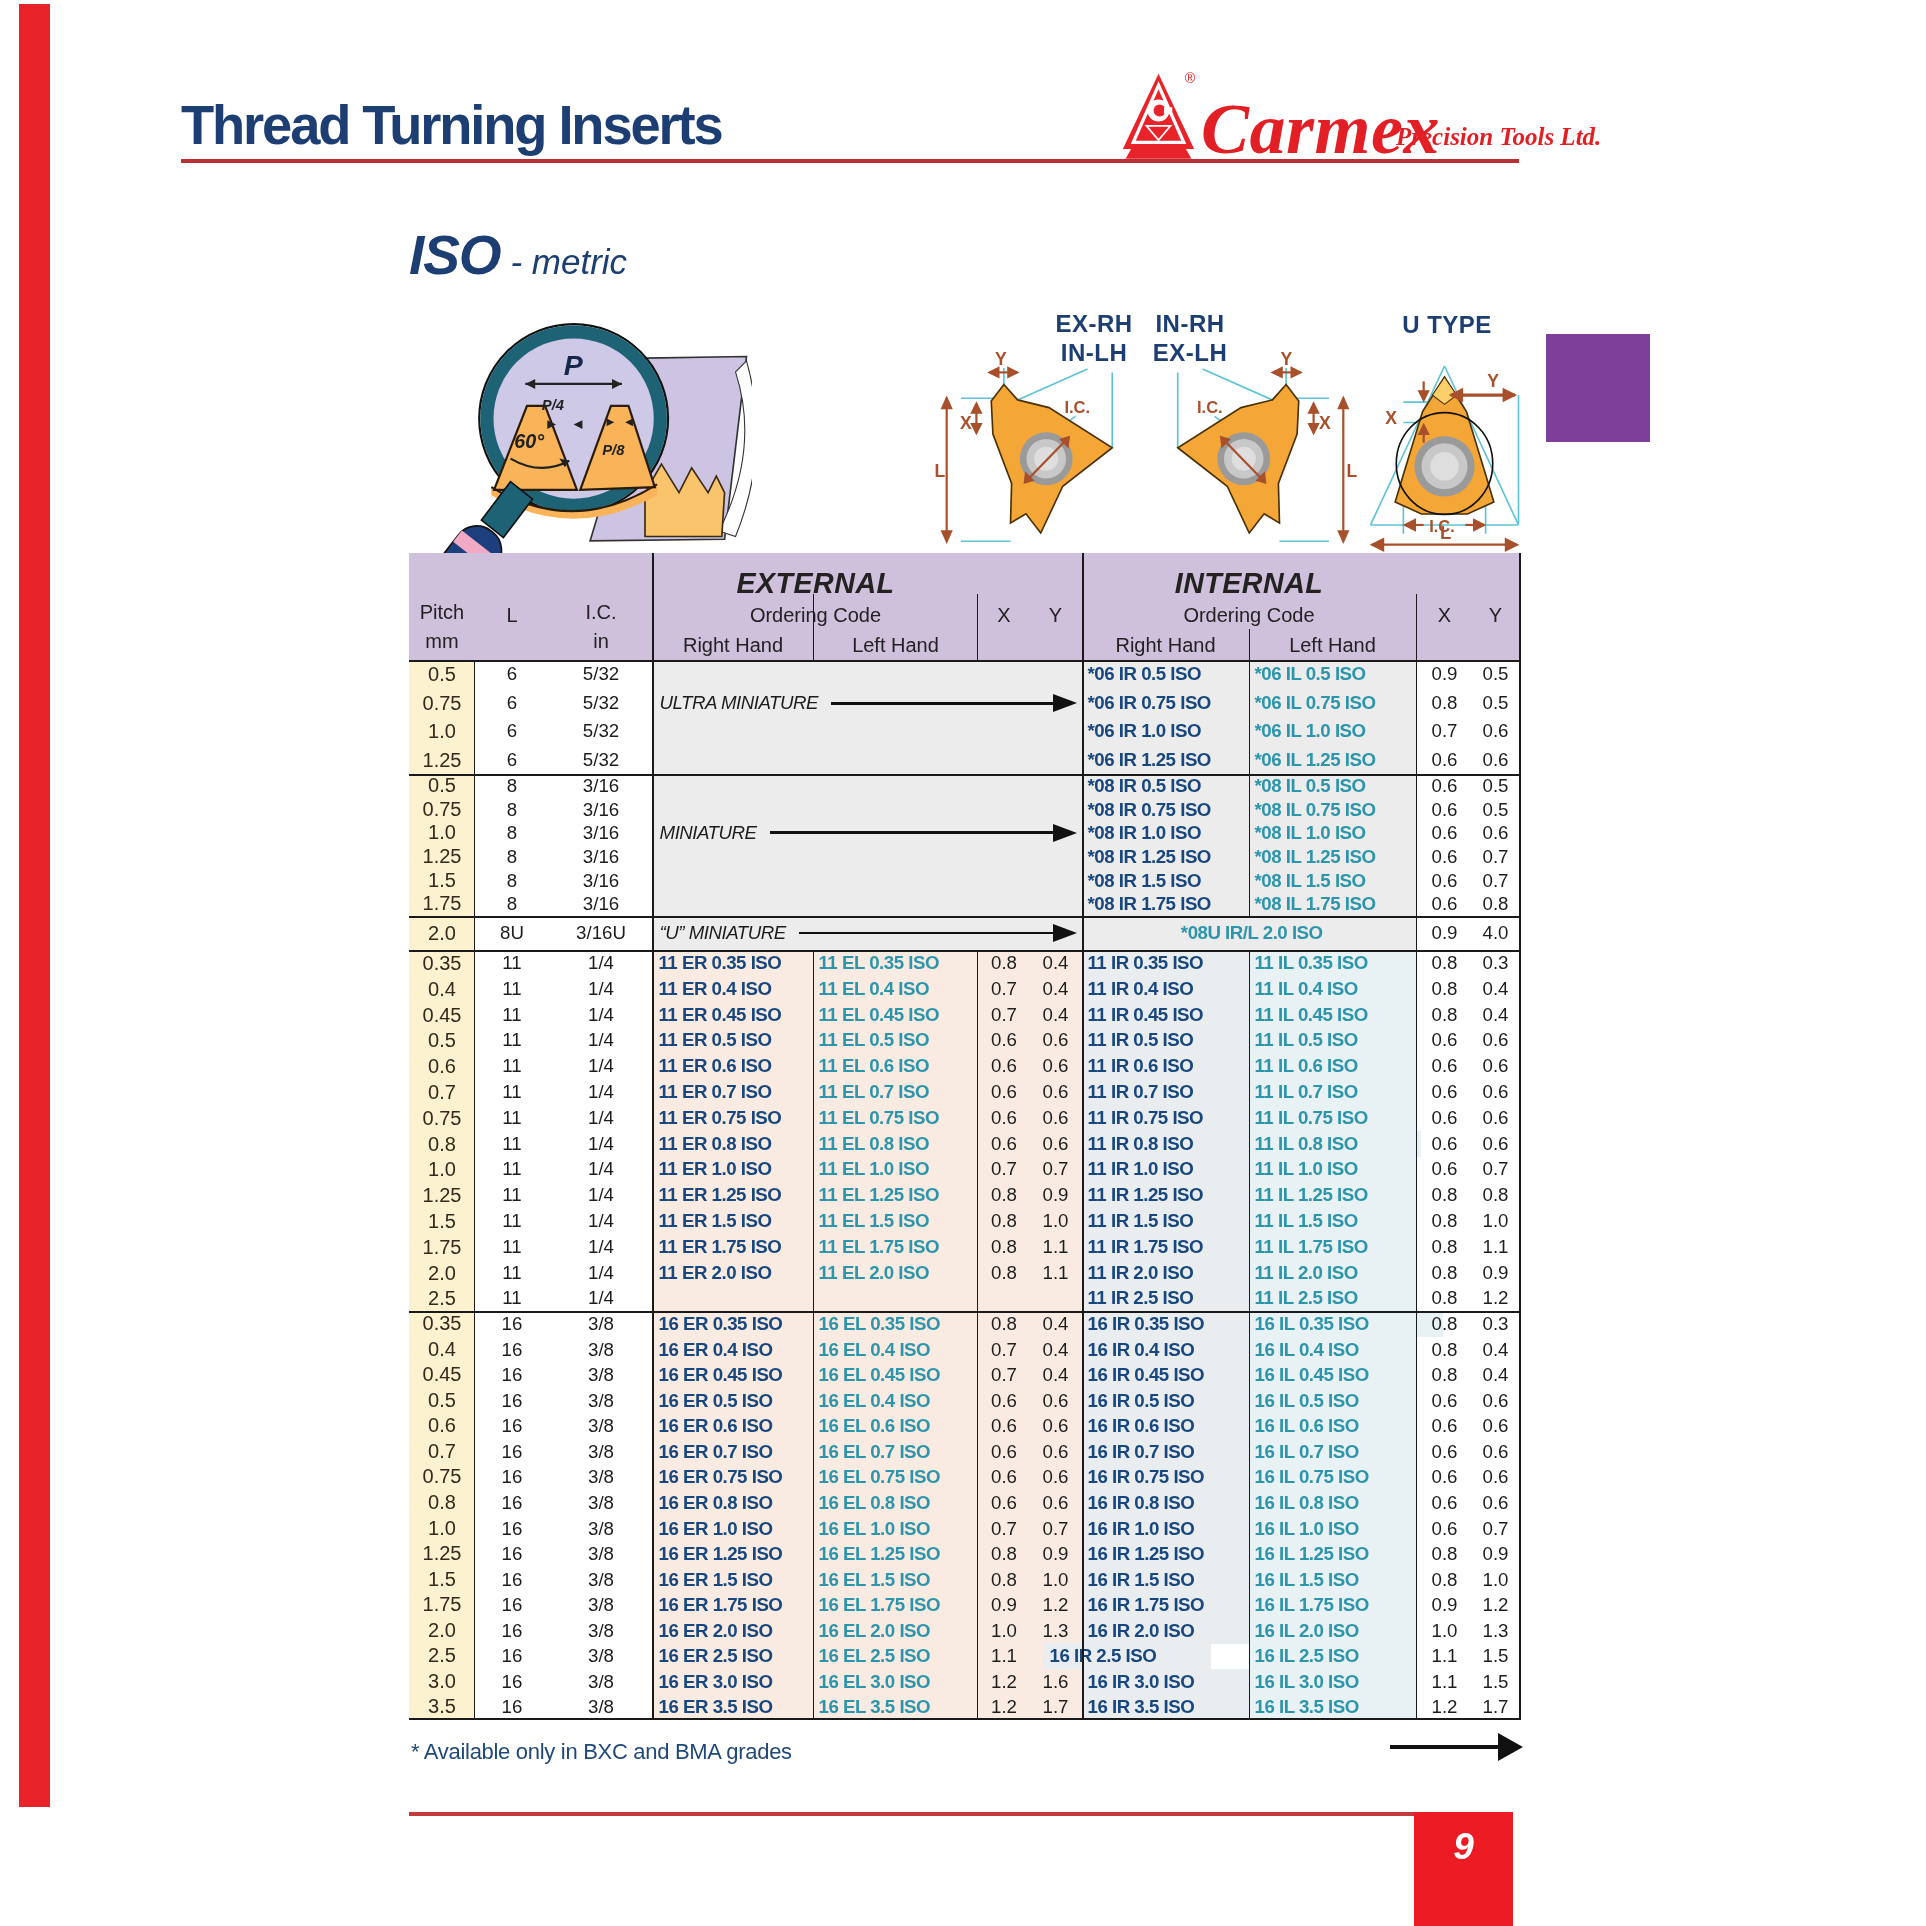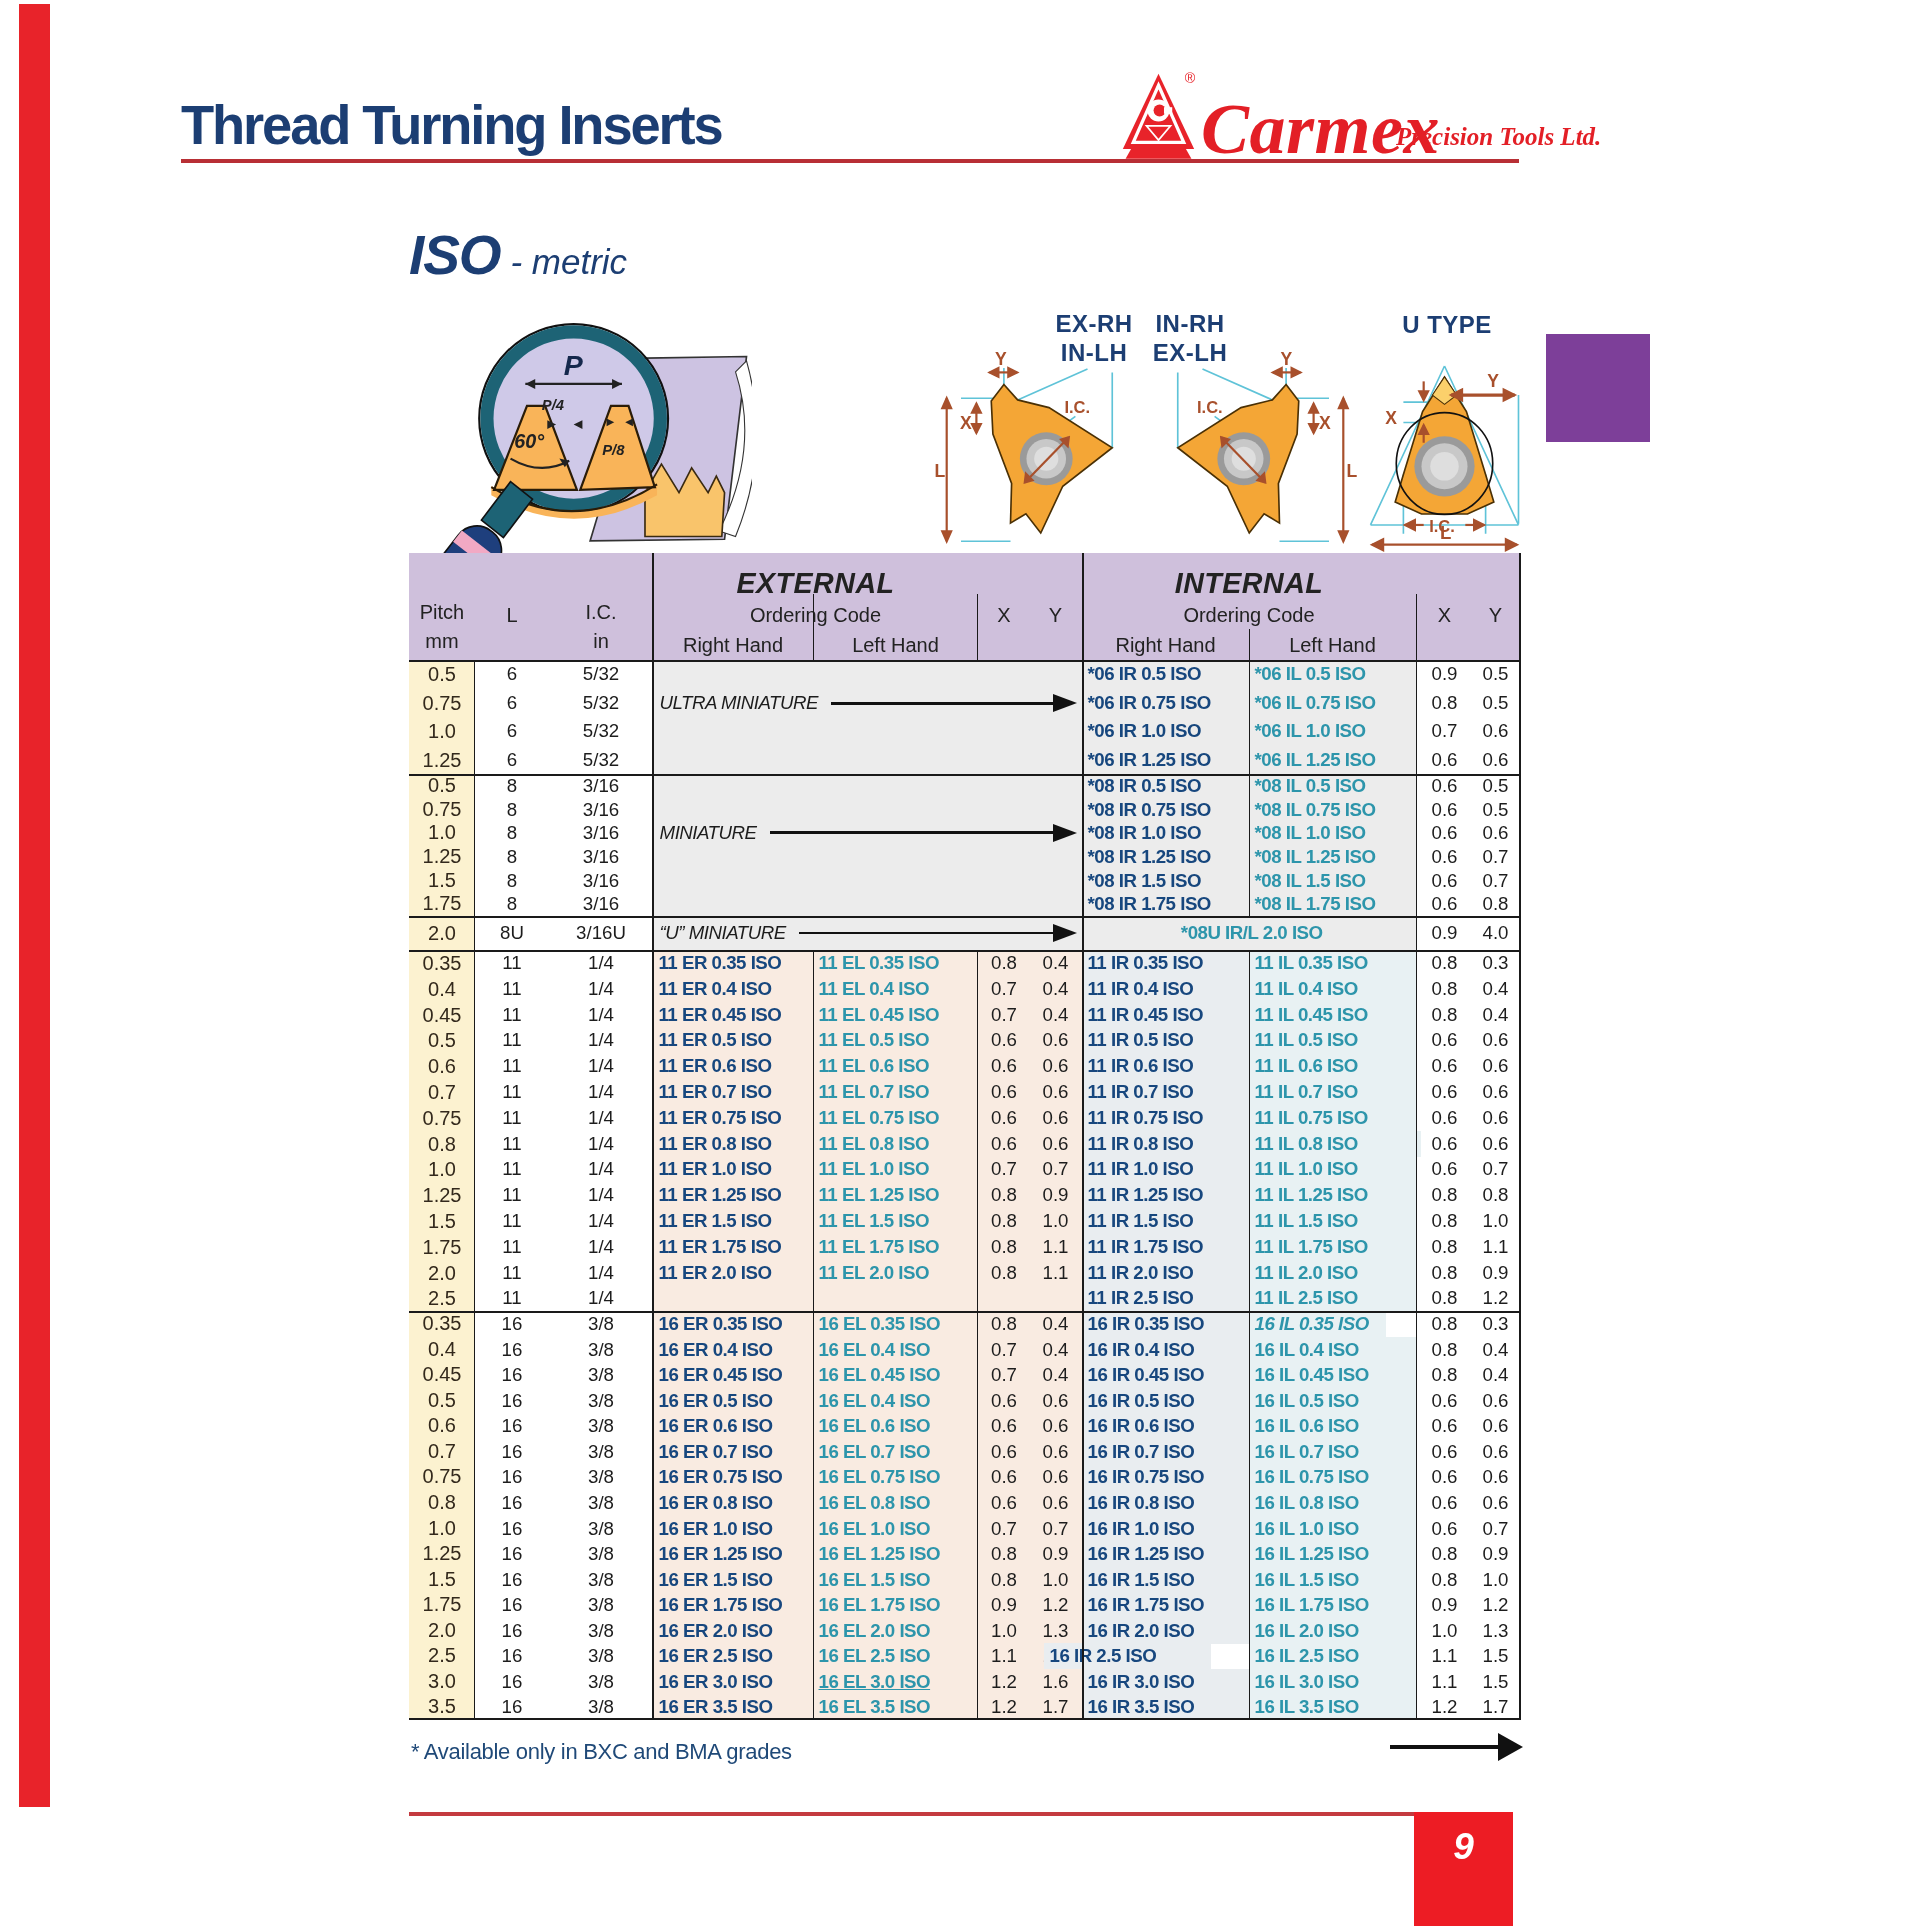--- a/index.html
+++ b/index.html
@@ -459,21 +459,21 @@
       <div class="c cen" style="left: 1008px; top: 732px; width: 55px; height: 26px; line-height: 26px;">0.8</div>
       <div class="c cen" style="left: 1062px; top: 732px; width: 49px; height: 26px; line-height: 26px;">1.2</div>
       <div class="c pitch" style="left: 0px; top: 758px; width: 66px; height: 25.5px; line-height: 25.5px;">0.35</div>
       <div class="c cen" style="left: 66px; top: 758px; width: 74px; height: 25.5px; line-height: 25.5px;">16</div>
       <div class="c cen" style="left: 140px; top: 758px; width: 104px; height: 25.5px; line-height: 25.5px;">3/8</div>
       <div class="c code navy peach" style="left: 244px; top: 758px; width: 160px; height: 25.5px; line-height: 25.5px;">16 ER 0.35 ISO</div>
       <div class="c code teal peach" style="left: 404px; top: 758px; width: 165px; height: 25.5px; line-height: 25.5px;">16 EL 0.35 ISO</div>
       <div class="c cen peach" style="left: 569px; top: 758px; width: 52px; height: 25.5px; line-height: 25.5px;">0.8</div>
       <div class="c cen peach" style="left: 620px; top: 758px; width: 53px; height: 25.5px; line-height: 25.5px;">0.4</div>
       <div class="c code navy intg" style="left: 673px; top: 758px; width: 167px; height: 25.5px; line-height: 25.5px;">16 IR 0.35 ISO</div>
-      <div class="c code teal intt" style="left: 840px; top: 758px; width: 137px; height: 25.5px; line-height: 25.5px; font-style: italic;">16 IL 0.35 ISO</div>
+      <div class="c code teal intt" style="left: 840px; top: 758px; width: 194px; height: 25.5px; line-height: 25.5px;">16 IL 0.35 ISO</div>
       <div class="c cen" style="left: 1008px; top: 758px; width: 55px; height: 25.5px; line-height: 25.5px;">0.8</div>
       <div class="c cen" style="left: 1062px; top: 758px; width: 49px; height: 25.5px; line-height: 25.5px;">0.3</div>
       <div class="c pitch" style="left: 0px; top: 784px; width: 66px; height: 25.5px; line-height: 25.5px;">0.4</div>
       <div class="c cen" style="left: 66px; top: 784px; width: 74px; height: 25.5px; line-height: 25.5px;">16</div>
       <div class="c cen" style="left: 140px; top: 784px; width: 104px; height: 25.5px; line-height: 25.5px;">3/8</div>
       <div class="c code navy peach" style="left: 244px; top: 784px; width: 160px; height: 25.5px; line-height: 25.5px;">16 ER 0.4 ISO</div>
       <div class="c code teal peach" style="left: 404px; top: 784px; width: 165px; height: 25.5px; line-height: 25.5px;">16 EL 0.4 ISO</div>
       <div class="c cen peach" style="left: 569px; top: 784px; width: 52px; height: 25.5px; line-height: 25.5px;">0.7</div>
       <div class="c cen peach" style="left: 620px; top: 784px; width: 53px; height: 25.5px; line-height: 25.5px;">0.4</div>
       <div class="c code navy intg" style="left: 673px; top: 784px; width: 167px; height: 25.5px; line-height: 25.5px;">16 IR 0.4 ISO</div>
@@ -609,21 +609,21 @@
       <div class="c cen peach" style="left: 569px; top: 1090px; width: 52px; height: 25.5px; line-height: 25.5px;">1.1</div>
       <div class="c cen peach" style="left: 620px; top: 1090px; width: 53px; height: 25.5px; line-height: 25.5px;">1.5</div>
       <div class="c code navy intg" style="left: 635px; top: 1090px; width: 167px; height: 25.5px; line-height: 25.5px;">16 IR 2.5 ISO</div>
       <div class="c code teal intt" style="left: 840px; top: 1090px; width: 167px; height: 25.5px; line-height: 25.5px;">16 IL 2.5 ISO</div>
       <div class="c cen" style="left: 1008px; top: 1090px; width: 55px; height: 25.5px; line-height: 25.5px;">1.1</div>
       <div class="c cen" style="left: 1062px; top: 1090px; width: 49px; height: 25.5px; line-height: 25.5px;">1.5</div>
       <div class="c pitch" style="left: 0px; top: 1116px; width: 66px; height: 25.5px; line-height: 25.5px;">3.0</div>
       <div class="c cen" style="left: 66px; top: 1116px; width: 74px; height: 25.5px; line-height: 25.5px;">16</div>
       <div class="c cen" style="left: 140px; top: 1116px; width: 104px; height: 25.5px; line-height: 25.5px;">3/8</div>
       <div class="c code navy peach" style="left: 244px; top: 1116px; width: 160px; height: 25.5px; line-height: 25.5px;">16 ER 3.0 ISO</div>
-      <div class="c code teal peach" style="left: 404px; top: 1116px; width: 165px; height: 25.5px; line-height: 25.5px; text-decoration: underline;">16 EL 3.0 ISO</div>
+      <div class="c code teal peach" style="left: 404px; top: 1116px; width: 165px; height: 25.5px; line-height: 25.5px;">16 EL 3.0 ISO</div>
       <div class="c cen peach" style="left: 569px; top: 1116px; width: 52px; height: 25.5px; line-height: 25.5px;">1.2</div>
       <div class="c cen peach" style="left: 620px; top: 1116px; width: 53px; height: 25.5px; line-height: 25.5px;">1.6</div>
       <div class="c code navy intg" style="left: 673px; top: 1116px; width: 167px; height: 25.5px; line-height: 25.5px;">16 IR 3.0 ISO</div>
       <div class="c code teal intt" style="left: 840px; top: 1116px; width: 167px; height: 25.5px; line-height: 25.5px;">16 IL 3.0 ISO</div>
       <div class="c cen" style="left: 1008px; top: 1116px; width: 55px; height: 25.5px; line-height: 25.5px;">1.1</div>
       <div class="c cen" style="left: 1062px; top: 1116px; width: 49px; height: 25.5px; line-height: 25.5px;">1.5</div>
       <div class="c pitch" style="left: 0px; top: 1141px; width: 66px; height: 25.5px; line-height: 25.5px;">3.5</div>
       <div class="c cen" style="left: 66px; top: 1141px; width: 74px; height: 25.5px; line-height: 25.5px;">16</div>
       <div class="c cen" style="left: 140px; top: 1141px; width: 104px; height: 25.5px; line-height: 25.5px;">3/8</div>
       <div class="c code navy peach" style="left: 244px; top: 1141px; width: 160px; height: 25.5px; line-height: 25.5px;">16 ER 3.5 ISO</div>

